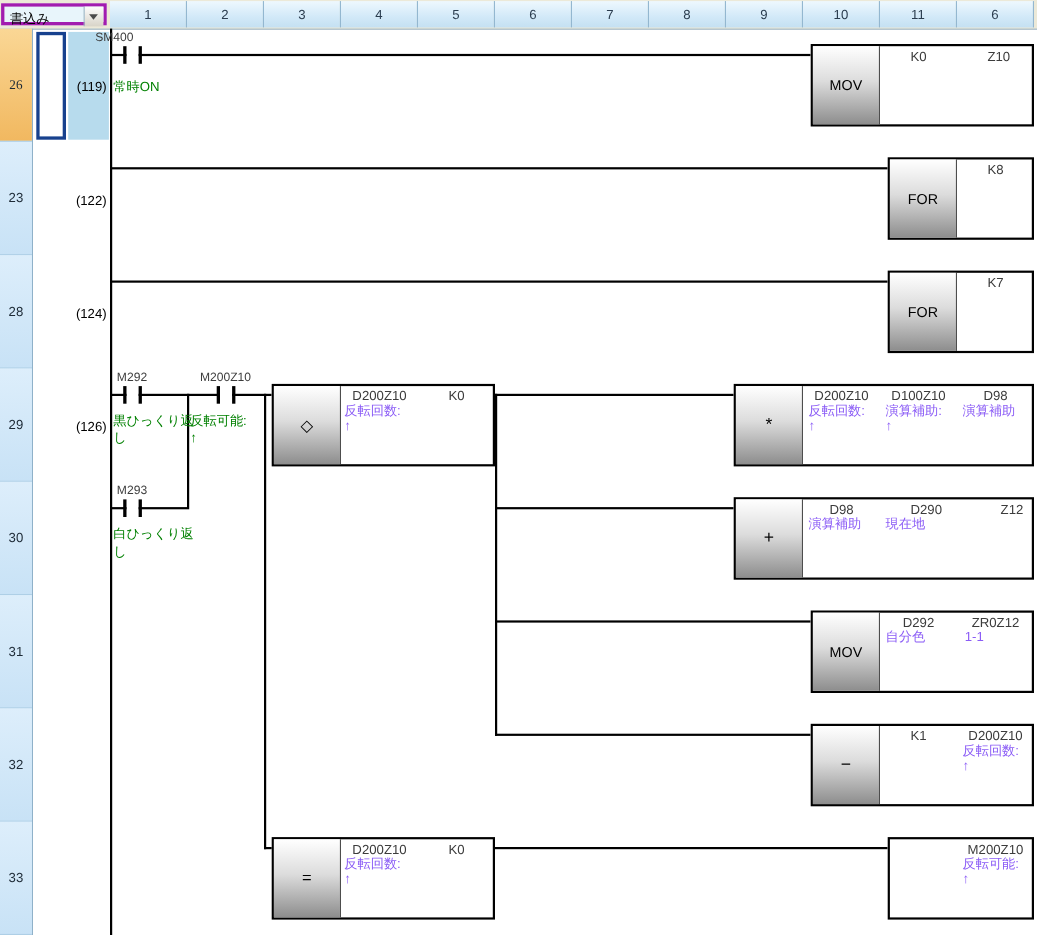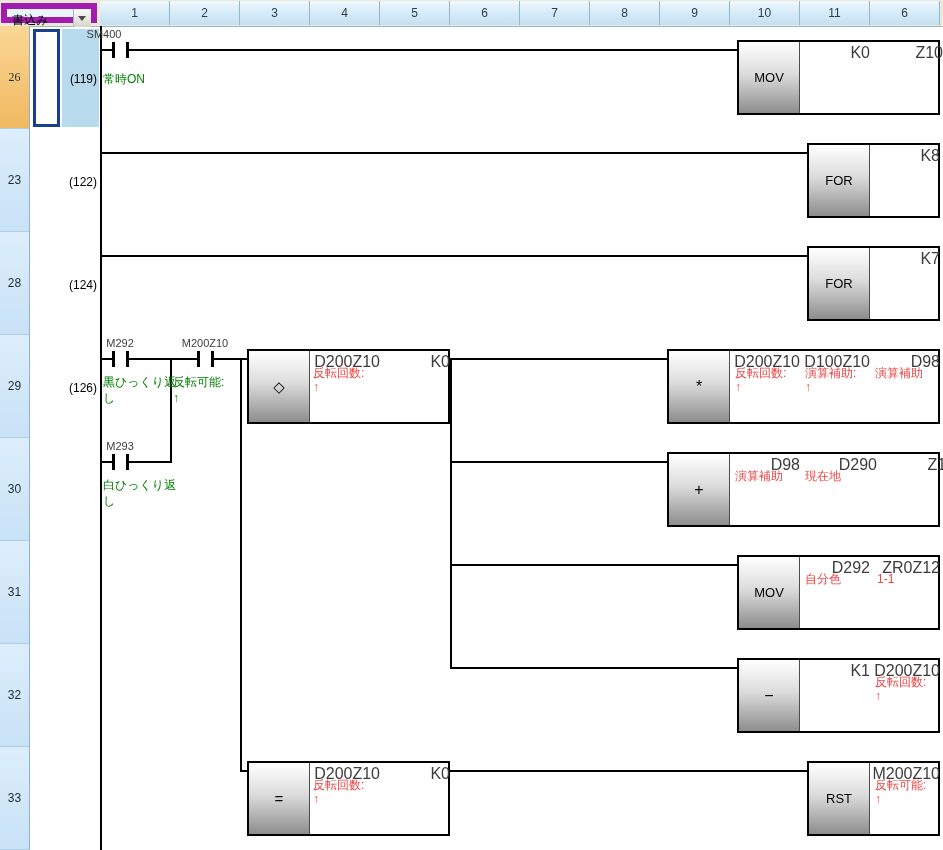--- a/index.html
+++ b/index.html
@@ -3,21 +3,21 @@
 <meta charset="utf-8">
 <style>
   html,body{margin:0;padding:0;background:#fff;}
   #screen{
     position:relative;width:943px;height:850px;overflow:hidden;
     background:#ffffff;font-family:"Liberation Sans",sans-serif;
     -webkit-font-smoothing:antialiased;
   }
   
   .topbar{position:absolute;left:0;top:0;width:943px;height:26px;background:#ece9d8;border-bottom:1px solid #9db6c7;}
-  .modecombo{position:absolute;left:1px;top:3px;width:96px;height:20px;background:#e8f5fb;border:6px solid #a21caf;box-sizing:border-box;}
+  .modecombo{position:absolute;left:1px;top:3px;width:96px;height:20px;background:#e8f5fb;border:3px solid #a21caf;box-sizing:border-box;}
   .modecombo .txt{position:absolute;left:5px;top:3px;font-size:12px;color:#000;}
   .combobtn{position:absolute;right:0;top:0;width:17px;height:18px;background:linear-gradient(180deg,#fdfdfd,#d8d4c8);border-left:1px solid #9fb6c4;}
   .combobtn .arr{position:absolute;left:4px;top:7px;width:0;height:0;border-left:4px solid transparent;border-right:4px solid transparent;border-top:5px solid #4a4a4a;}
   .colhead{position:absolute;top:1px;height:24px;width:70px;background:linear-gradient(180deg,#eef8fe 0%,#d2e9f8 60%,#c4e0f2 100%);border-right:1px solid #93b7d0;box-sizing:border-box;
     display:flex;align-items:center;justify-content:center;font-size:12px;color:#2b3d4f;}
   
   .gutter{position:absolute;left:0;top:26px;width:30px;height:824px;background:#cfe7f8;border-right:1px solid #8fb1c9;box-sizing:border-box;}
   .rowcell{position:absolute;left:0;width:29px;height:103px;background:linear-gradient(180deg,#ddeefb,#c8e2f6);border-bottom:1px solid #aecfe6;box-sizing:border-box;
     display:flex;align-items:center;justify-content:center;font-size:12px;color:#1d2a36;}
   .rowcell.hl{background:linear-gradient(180deg,#fad795,#f1b860);font-family:Liberation Serif, serif;}
@@ -27,22 +27,22 @@
   .cbar{position:absolute;width:3px;height:16px;background:#000;}
   .cgap{position:absolute;height:4px;background:#fff;}
   .devlabel{position:absolute;width:80px;text-align:center;font-size:11px;color:#3c3c3c;white-space:nowrap;}
   .stepnum{position:absolute;width:42px;text-align:right;font-size:12px;color:#000;}
   .gcom{position:absolute;font-size:12px;color:#008000;white-space:nowrap;line-height:15px;}
   .instr{position:absolute;border:2px solid #000;background:#fff;box-sizing:border-box;}
   .iblock{position:absolute;left:0;top:0;bottom:0;width:60px;
     background:linear-gradient(180deg,#ffffff 0%,#dcdcdc 45%,#8d8d8d 100%);
     border-right:1px solid #4d4d4d;display:flex;align-items:center;justify-content:center;
     font-size:13px;color:#000;}
-  .opname{position:absolute;top:2px;width:70px;text-align:right;font-size:16px;color:#3c3c3c;white-space:nowrap;}
-  .opcom{position:absolute;font-size:12px;color:#ef4444;white-space:nowrap;line-height:14px;}
+  .opname{position:absolute;top:2px;width:70px;text-align:center;font-size:12px;color:#3c3c3c;white-space:nowrap;}
+  .opcom{position:absolute;font-size:12px;color:#8b5cf6;white-space:nowrap;line-height:14px;}
   
   .cursor-blue{position:absolute;left:33px;top:29px;width:27px;height:98px;border:3px solid #17418e;background:#fff;box-sizing:border-box;}
   .cursor-cell{position:absolute;left:62px;top:29px;width:37px;height:98px;background:#b7dbed;}
 </style>
 </head>
 <body>
 
 <div id="screen">
 
   <div class="topbar">
@@ -192,19 +192,18 @@
 
   <div class="instr" style="left:247px;top:761px;width:203px;height:75px">
     <div class="iblock" style="font-size:15px">=</div>
     <div class="opname" style="left:61px">D200Z10</div>
     <div class="opname" style="left:131px">K0</div>
     <div class="opcom" style="left:64px;top:15px">反転回数:</div>
     <div class="opcom" style="left:64px;top:29px">↑</div>
   </div>
 
   <div class="instr" style="left:807px;top:761px;width:133px;height:75px">
-    <div class="iblock">RST</div>
     <div class="opname" style="left:61px">M200Z10</div>
     <div class="opcom" style="left:66px;top:15px">反転可能:</div>
     <div class="opcom" style="left:66px;top:29px">↑</div>
   </div>
 
 </div>
 
 </body></html>

